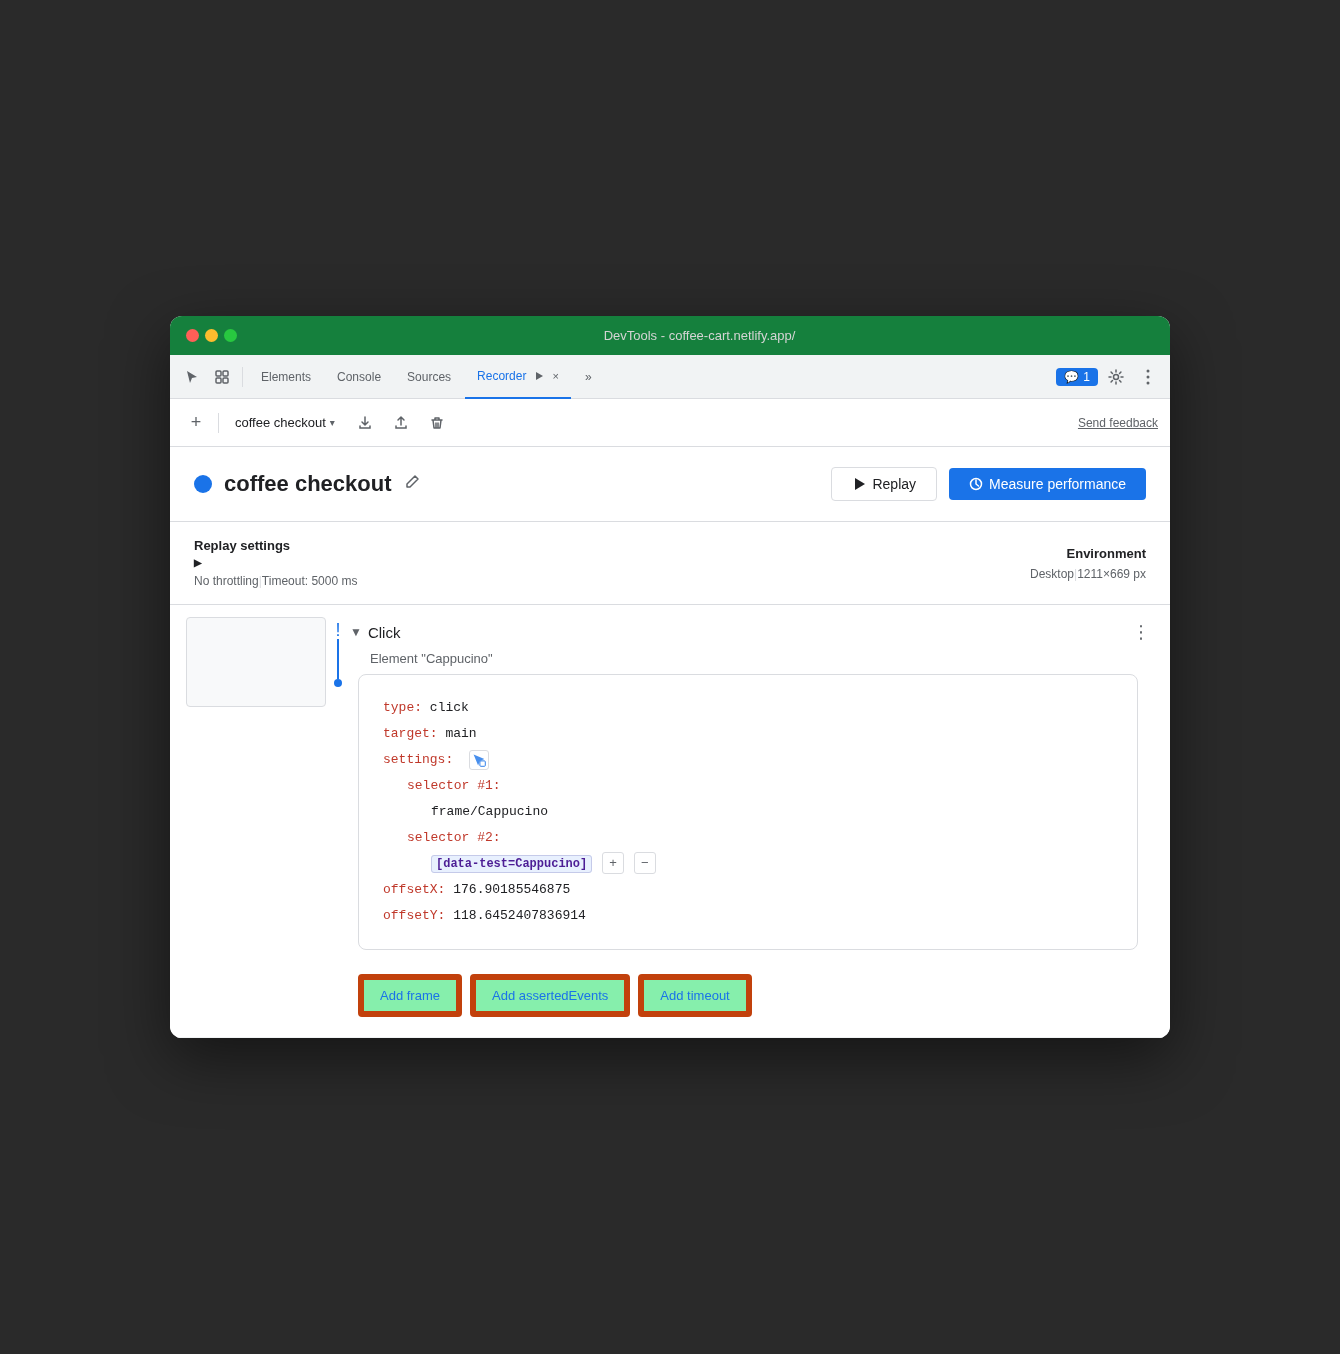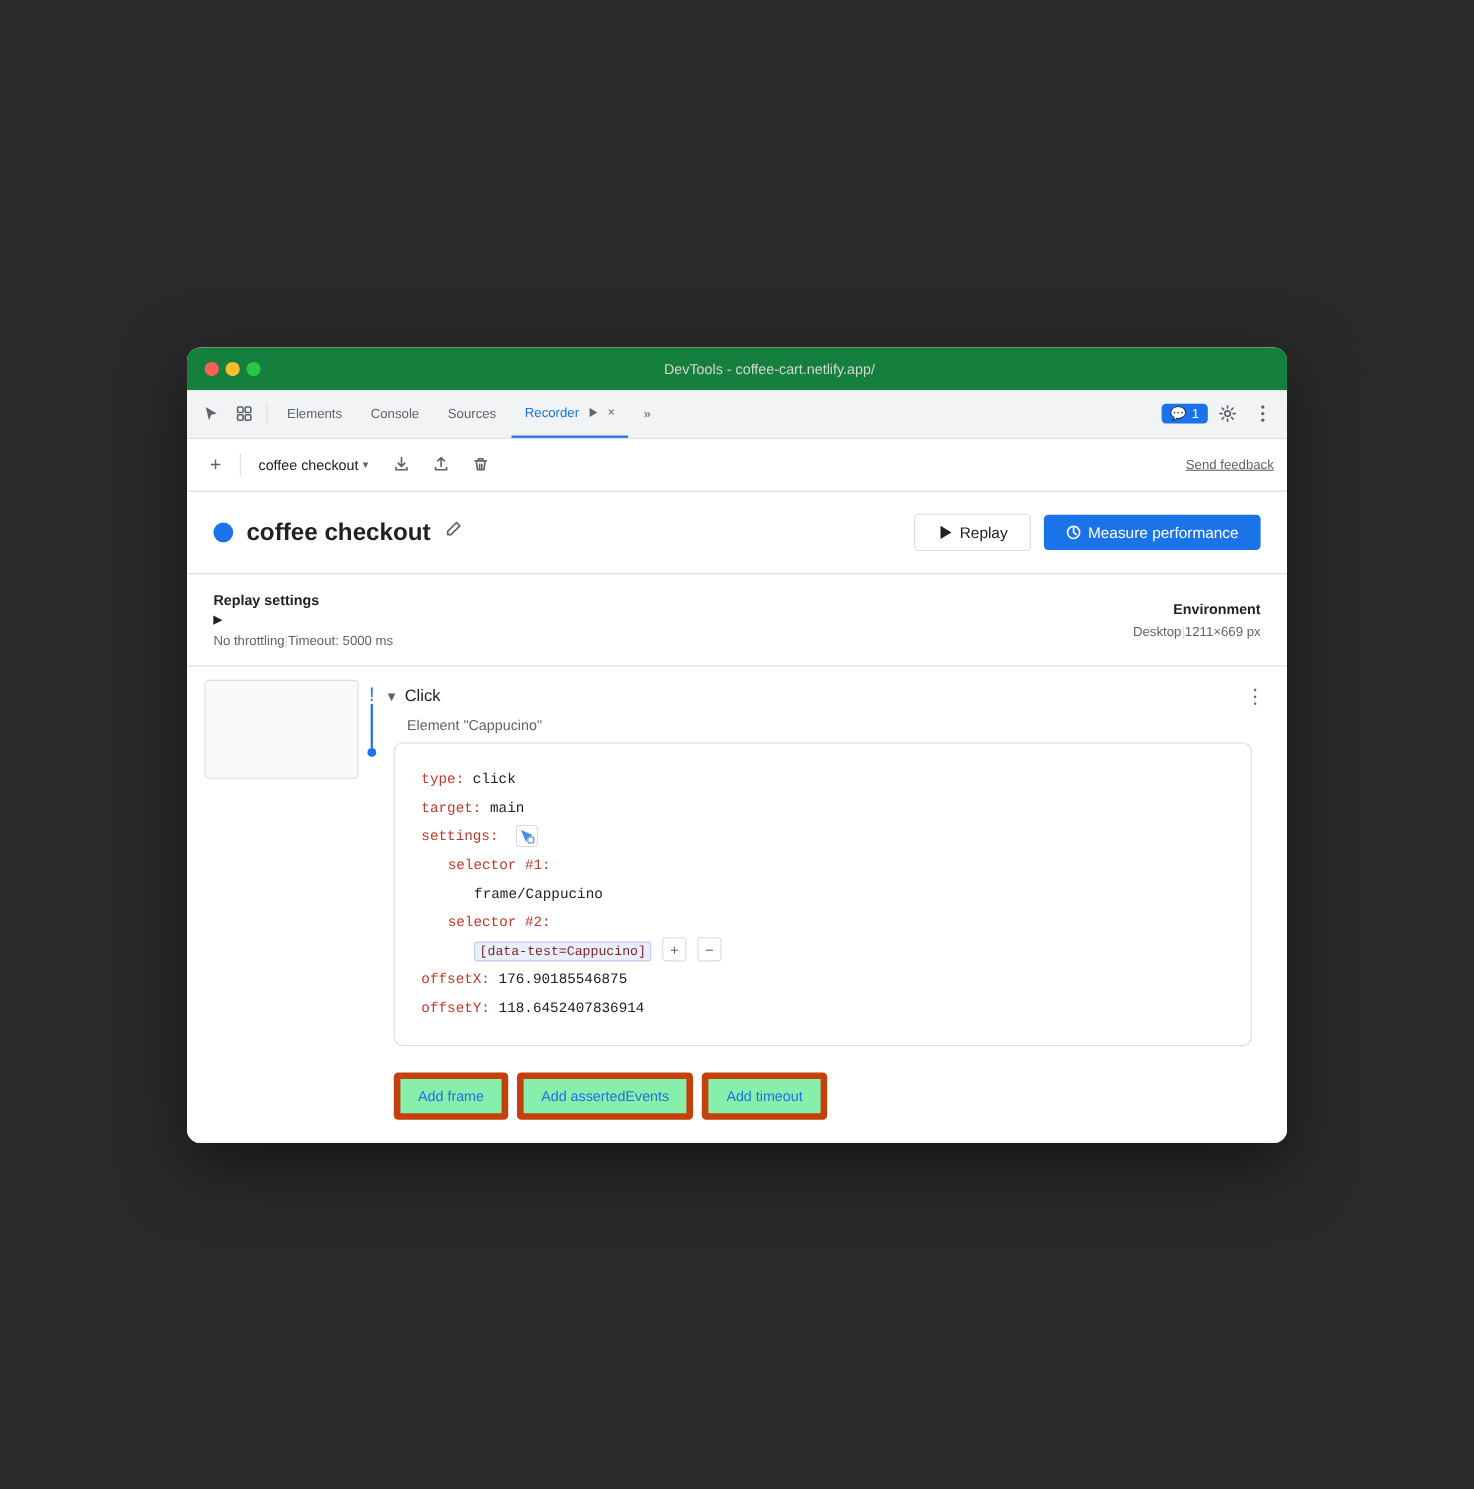--- a/index.html
+++ b/index.html
@@ -366,23 +366,24 @@
     }
     .code-key { color: #c0392b; font-weight: 400; }
     .code-value { color: #202124; }
     .code-indent { padding-left: 24px; }
     .code-indent2 { padding-left: 48px; }
     .selector-tag {
       background: #e8f0fe;
       border: 1px solid #c5cae9;
       border-radius: 3px;
       padding: 1px 4px;
-      color: #7f1d1d;
+      color: #4c1d95;
       font-family: 'Courier New', monospace;
       font-size: 12px;
+      font-weight: bold;
     }
     .selector-btn {
       display: inline-flex;
       align-items: center;
       justify-content: center;
       width: 22px;
       height: 22px;
       border: 1px solid #dadce0;
       border-radius: 3px;
       background: white;

